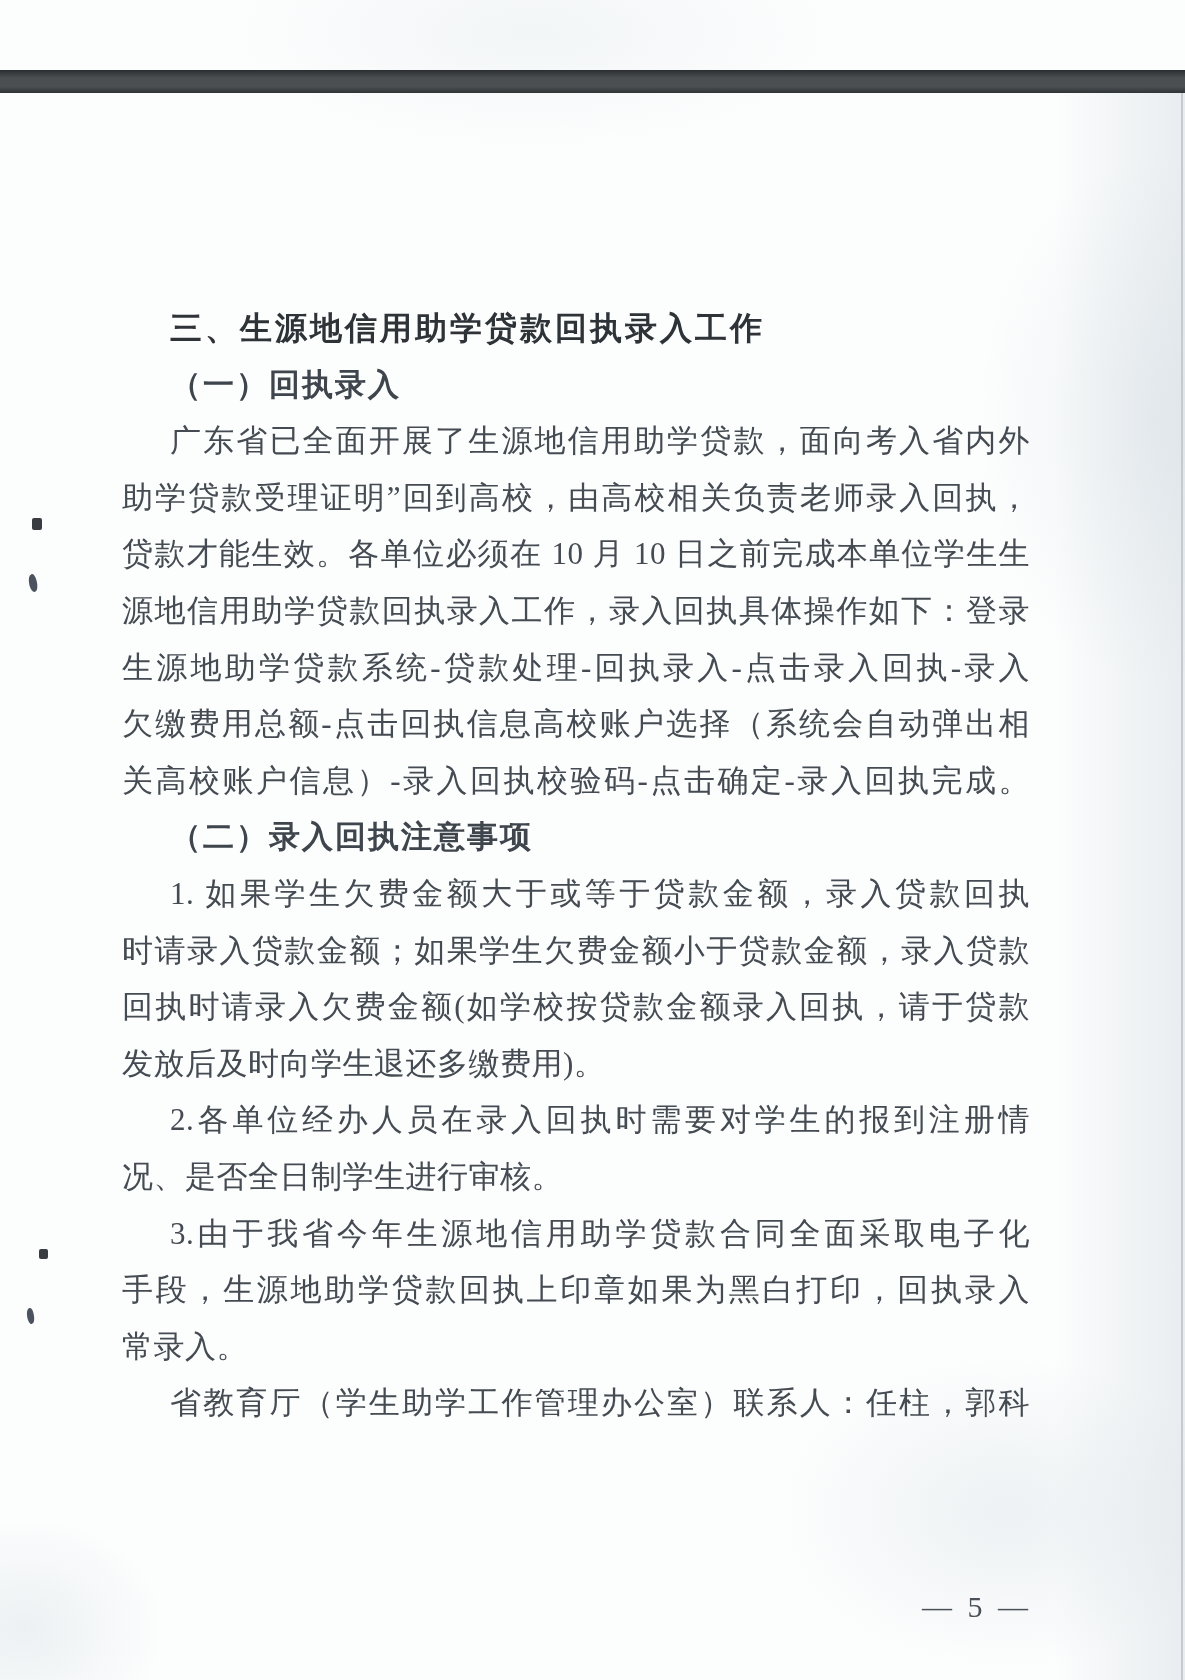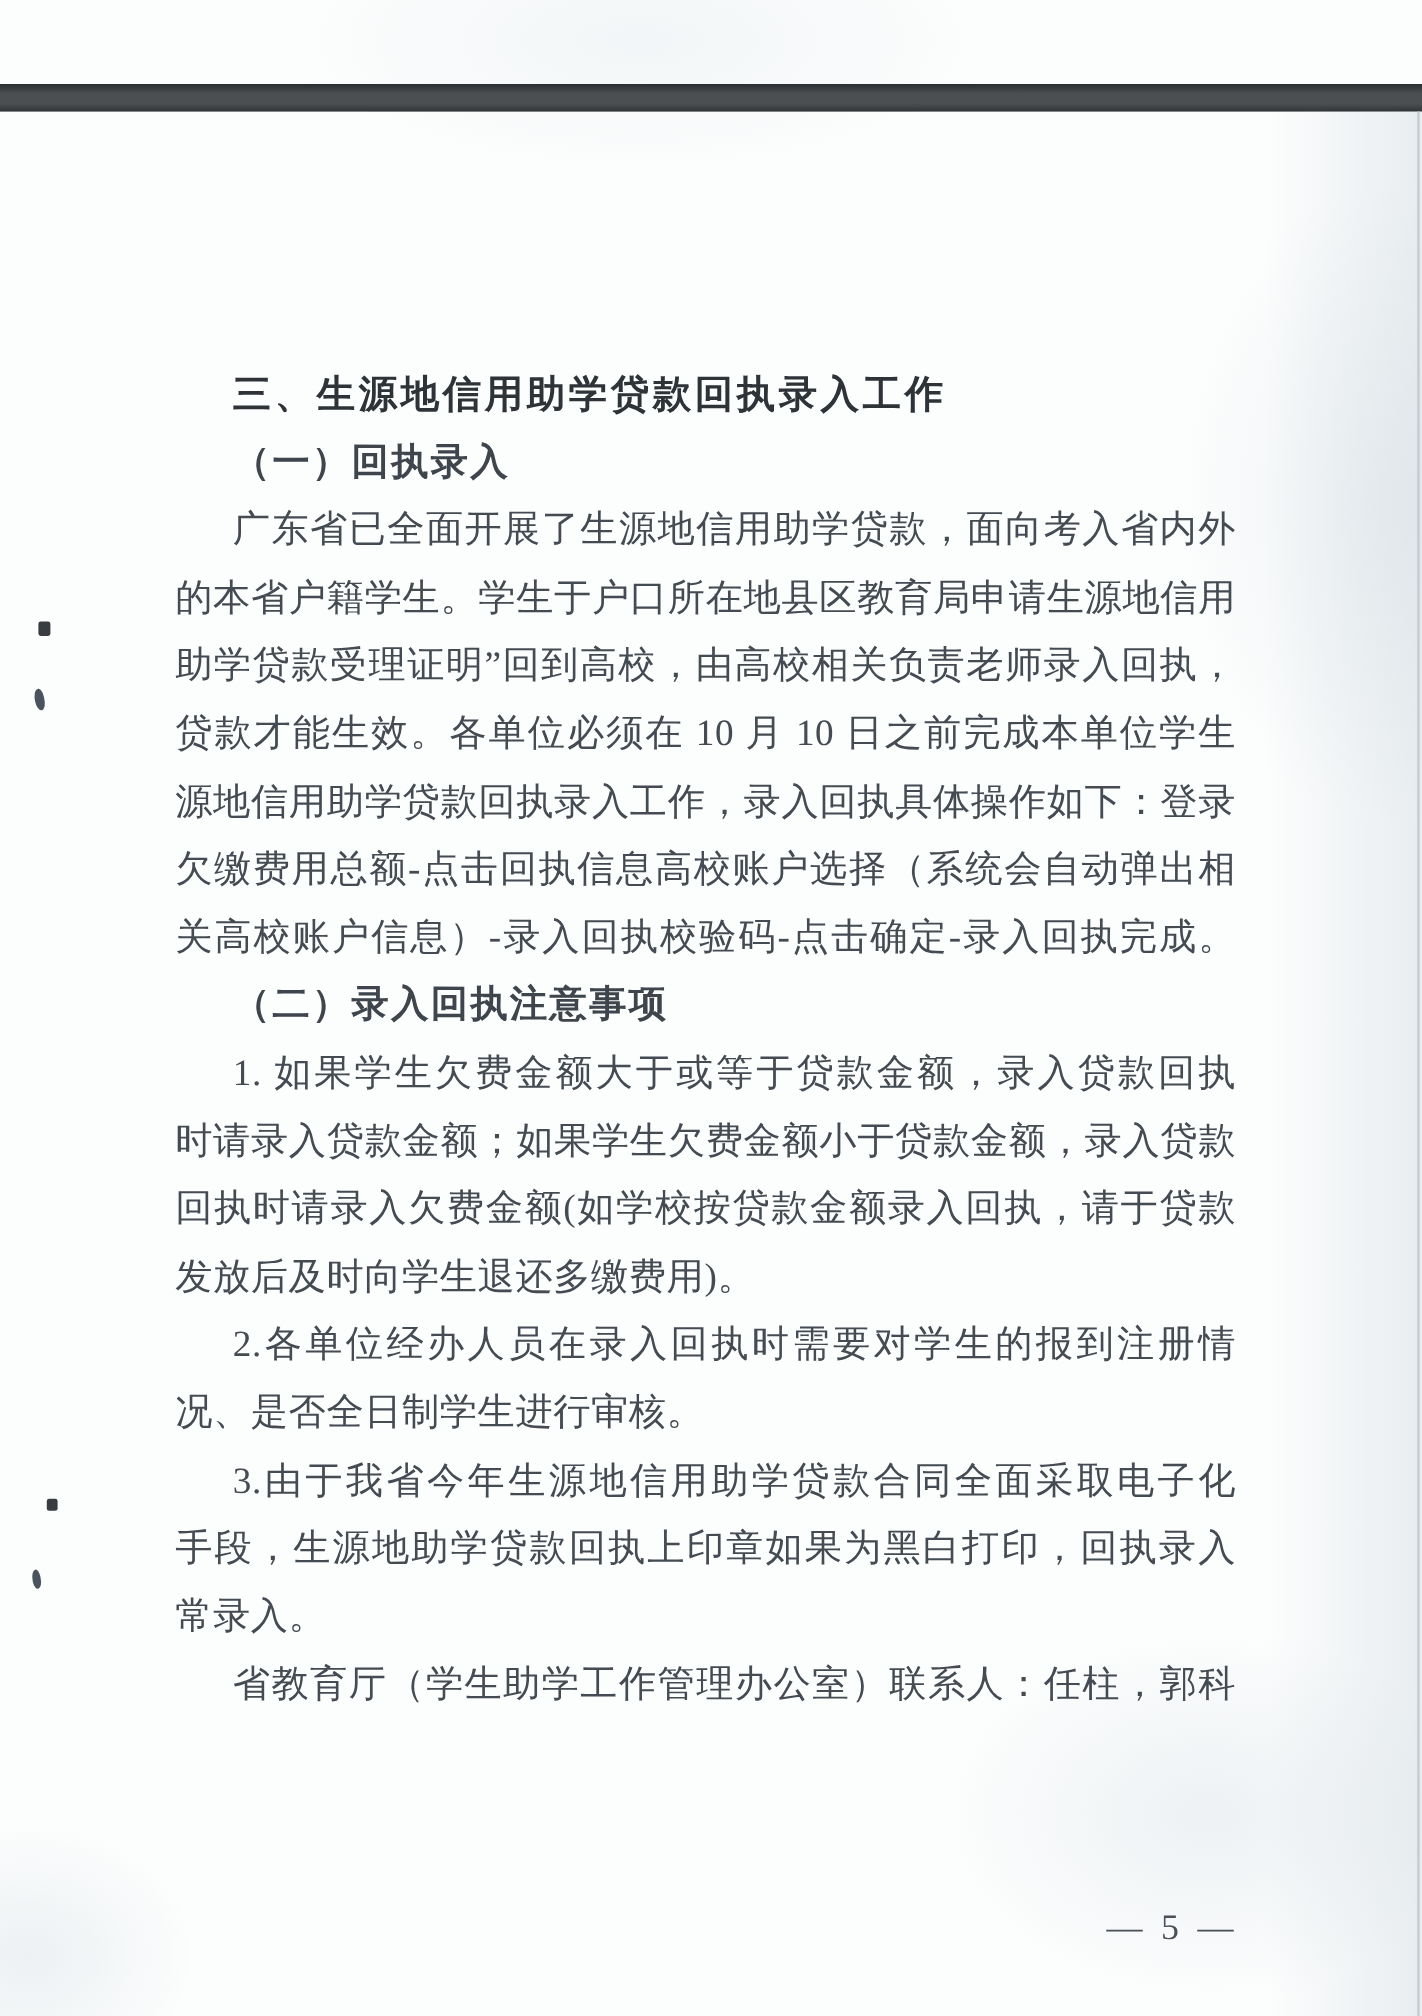--- a/index.html
+++ b/index.html
@@ -48,21 +48,20 @@
     width: 908px;
     color: #454b52;
   }
   .line {
     height: 56.6px;
     line-height: 56.6px;
     font-size: 31px;
     letter-spacing: 0.5px;
     white-space: nowrap;
     overflow: hidden;
-    margin-left: 24px;
   }
   .line.fill {
     white-space: normal;
     text-align: justify;
     text-align-last: justify;
   }
   .line.indent { padding-left: 48px; }
   .line.heading {
     font-family: "Liberation Sans", "DejaVu Sans", sans-serif;
     font-weight: bold;
@@ -101,24 +100,24 @@
 
 <div class="page">
   <div class="scan-bar"></div>
   <div class="right-shade"></div>
   <div class="edge-line"></div>
 
   <div class="text-block" id="text-block">
       <div class="line indent heading">三、生源地信用助学贷款回执录入工作</div>
       <div class="line indent subheading">（一）回执录入</div>
       <div class="line fill indent">广东省已全面开展了生源地信用助学贷款，面向考入省内外</div>
-      <div class="line fill">的本省户籍学生。学生于户口所在地县区教育局申请生源地信用</div>
       <div class="line fill">助学贷款受理证明”回到高校，由高校相关负责老师录入回执，</div>
       <div class="line fill">贷款才能生效。各单位必须在 10 月 10 日之前完成本单位学生生</div>
       <div class="line fill">源地信用助学贷款回执录入工作，录入回执具体操作如下：登录</div>
+      <div class="line fill">生源地助学贷款系统-贷款处理-回执录入-点击录入回执-录入</div>
       <div class="line fill">欠缴费用总额-点击回执信息高校账户选择（系统会自动弹出相</div>
       <div class="line fill">关高校账户信息）-录入回执校验码-点击确定-录入回执完成。</div>
       <div class="line indent subheading">（二）录入回执注意事项</div>
       <div class="line fill indent">1. 如果学生欠费金额大于或等于贷款金额，录入贷款回执</div>
       <div class="line fill">时请录入贷款金额；如果学生欠费金额小于贷款金额，录入贷款</div>
       <div class="line fill">回执时请录入欠费金额(如学校按贷款金额录入回执，请于贷款</div>
       <div class="line">发放后及时向学生退还多缴费用)。</div>
       <div class="line fill indent">2.各单位经办人员在录入回执时需要对学生的报到注册情</div>
       <div class="line">况、是否全日制学生进行审核。</div>
       <div class="line fill indent">3.由于我省今年生源地信用助学贷款合同全面采取电子化</div>

